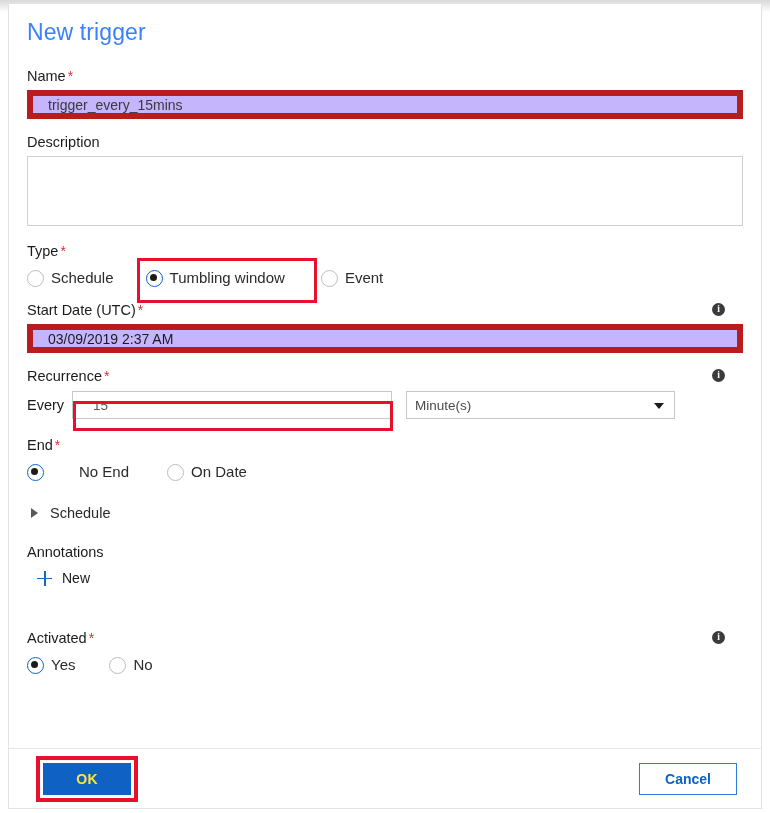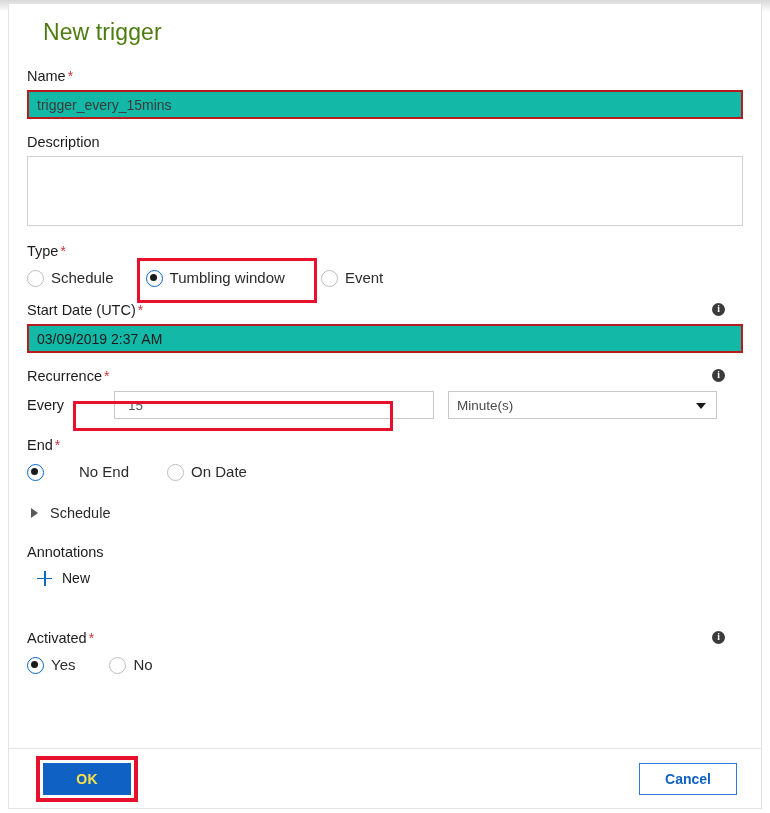--- a/index.html
+++ b/index.html
@@ -44,46 +44,46 @@
     position: absolute;
     left: 0; top: 0; right: 0;
     bottom: 60px;
     padding: 16px 18px 0 18px;
     overflow: hidden;
   }
 
   .title {
     font-size: 23px;
     font-weight: 400;
-    color: #4d7c0f;
+    color: #3b82f6;
     letter-spacing: .1px;
-    margin: 0 0 22px 16px;
+    margin: 0 0 22px 0;
     line-height: 1.1;
   }
 
   .field { position: relative; margin-bottom: 14px; }
 
   .label {
     font-size: 14.5px;
     color: #1b1b1b;
     margin-bottom: 5px;
     line-height: 18px;
     display: block;
   }
   .req { color: #d13438; font-size: 14px; margin-left: 2px; }
 
   .txtinput {
     width: 716px;
     height: 29px;
-    border: 2px solid #b91c1c;
-    background: #14b8a6;
+    border: 6px solid #b91c1c;
+    background: #c4b5fd;
     font-family: "Liberation Sans", sans-serif;
     font-size: 14px;
     color: #3a3a3a;
-    padding: 0 8px;
+    padding: 0 15px;
     line-height: 27px;
     outline: none;
     display: block;
   }
   .txtinput.dark { color: #1b1b1b; }
 
   .txtarea {
     width: 716px;
     height: 70px;
     border: 1px solid #d0d0d0;
@@ -144,23 +144,22 @@
     margin-right: 8px;
     line-height: 18px;
   }
   .rec-input {
     width: 320px; height: 28px;
     border: 1px solid #c8c8c8;
     background: #fff;
     font-family: "Liberation Sans", sans-serif;
     font-size: 13.5px;
     color: #595959;
-    padding: 0 13px;
+    padding: 0 20px;
     outline: none;
-    margin-left: 42px;
   }
   .rec-select {
     width: 269px; height: 28px;
     margin-left: 14px;
     border: 1px solid #c8c8c8;
     background: #fff;
     position: relative;
     display: flex;
     align-items: center;
     padding: 0 8px;

